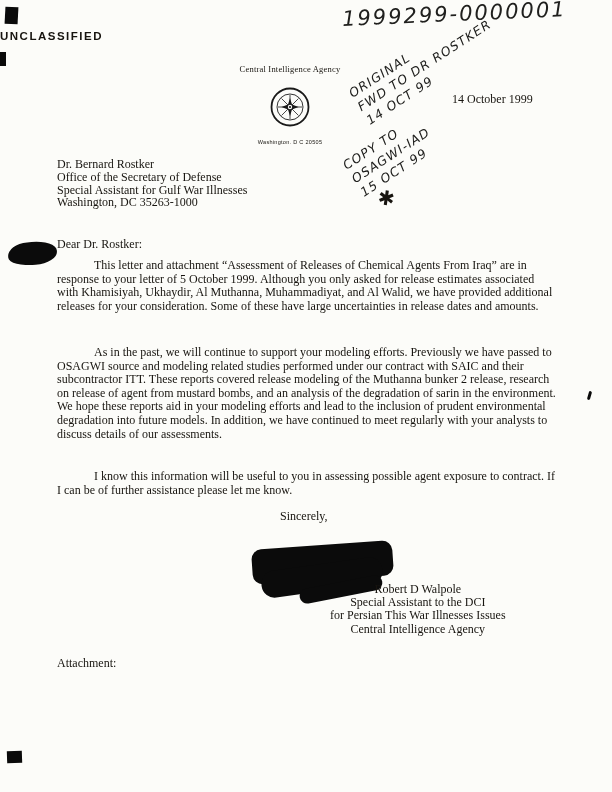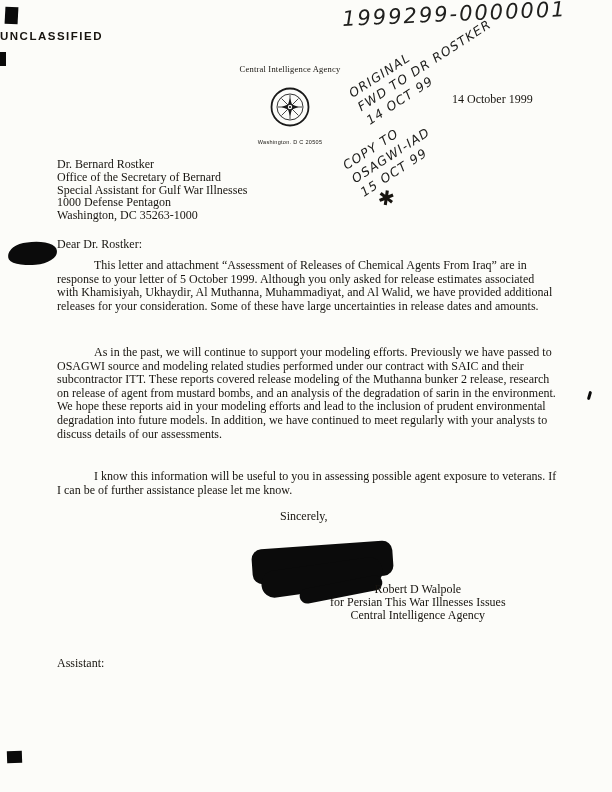--- a/index.html
+++ b/index.html
@@ -114,40 +114,40 @@
   </div>
   <div class="abs hw hw-note note-copy">
     <div class="hw-line">COPY TO</div>
     <div class="hw-line">OSAGWI-IAD</div>
     <div class="hw-line">15 OCT 99</div>
   </div>
   <div class="abs star-mark">✱</div>
 
   <div class="abs recipient">
     <div>Dr. Bernard Rostker</div>
-    <div>Office of the Secretary of Bernard</div>
+    <div>Office of the Secretary of Defense</div>
     <div>Special Assistant for Gulf War Illnesses</div>
-    <div>1000 Defense Pentagon</div>
     <div>Washington, DC 35263-1000</div>
   </div>
 
   <div class="abs salutation">Dear Dr. Rostker:</div>
   <div class="abs redaction blob-salutation"></div>
 
   <div class="abs body-para para-1">This letter and attachment “Assessment of Releases of Chemical Agents From Iraq” are in response to your letter of 5 October 1999.  Although you only asked for release estimates associated with Khamisiyah, Ukhaydir, Al Muthanna, Muhammadiyat, and Al Walid, we have provided additional releases for your consideration.  Some of these have large uncertainties in release dates and amounts.</div>
   <div class="abs body-para para-2">As in the past, we will continue to support your modeling efforts.  Previously we have passed to OSAGWI source and modeling related studies performed under our contract with SAIC and their subcontractor ITT.  These reports covered release modeling of the Muthanna bunker 2 release, research on release of agent from mustard bombs, and an analysis of the degradation of sarin in the environment.  We hope these reports aid in your modeling efforts and lead to the inclusion of prudent environmental degradation into future models.  In addition, we have continued to meet regularly with your analysts to discuss details of our assessments.</div>
-  <div class="abs body-para para-3">I know this information will be useful to you in assessing possible agent exposure to veterans.  If I can be of further assistance please let me know.</div>
+  <div class="abs body-para para-3">I know this information will be useful to you in assessing possible agent exposure to contract.  If I can be of further assistance please let me know.</div>
 
   <div class="abs closing">Sincerely,</div>
 
   <div class="abs redaction blob-sig-a"></div>
   <div class="abs redaction blob-sig-b"></div>
   <div class="abs redaction blob-sig-c"></div>
 
   <div class="abs sig-block">
     <div>Robert D Walpole</div>
+    <div>Special Assistant to the DCI</div>
     <div>for Persian This War Illnesses Issues</div>
     <div>Central Intelligence Agency</div>
   </div>
 
-  <div class="abs attachment">Assistant:</div>
+  <div class="abs attachment">Attachment:</div>
 
 </div>
 
 </body></html>

